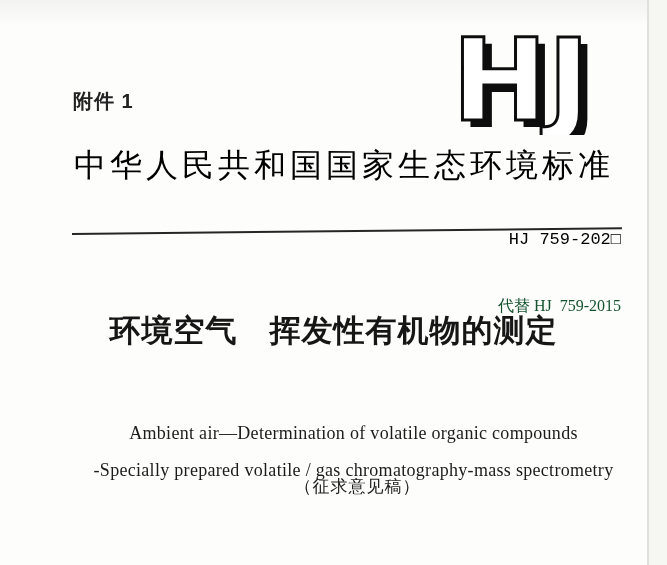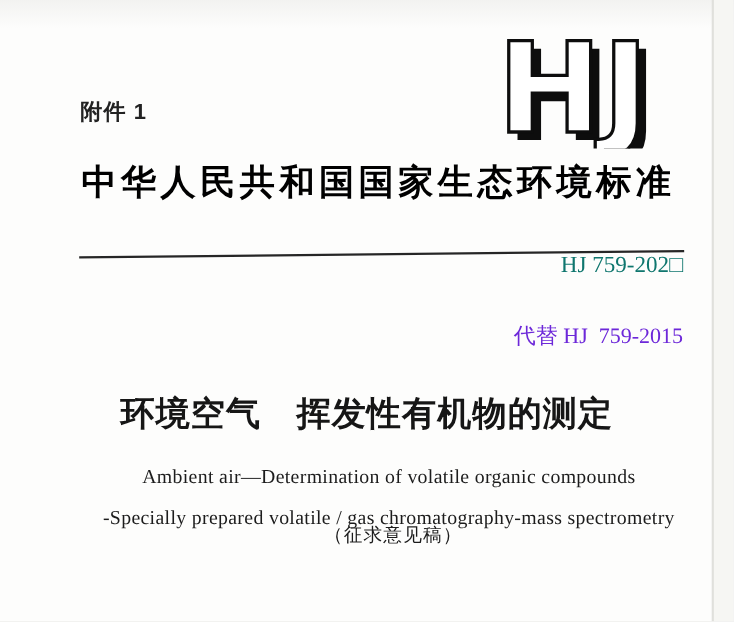--- a/index.html
+++ b/index.html
@@ -30,40 +30,40 @@
   .attachment{
     position:absolute;left:73px;top:88px;
     font-family:"Liberation Sans","DejaVu Sans",sans-serif;
     font-size:20px;font-weight:600;letter-spacing:1px;color:#222;
   }
   .logo{
     position:absolute;left:446px;top:0px;width:205px;height:135px;
   }
   .heading{
     position:absolute;left:74px;top:144px;
-    font-size:32px;font-weight:700;color:#000;
+    font-size:32px;font-weight:400;color:#000;
     letter-spacing:4px;white-space:nowrap;
   }
   .std-block{
     position:absolute;right:46px;top:185px;
     text-align:right;line-height:22px;white-space:pre;
   }
-  .std-no{font-size:21px;color:#0f766e;}
-  .replaces{font-size:20px;color:#6d28d9;}
+  .std-no{font-size:17px;color:#000000;font-family:Liberation Mono, monospace;}
+  .replaces{font-size:16px;color:#14532d;}
   .rule{
     position:absolute;left:72px;top:233px;width:550px;height:2px;
     background:#262626;
     transform:rotate(-0.6deg);transform-origin:left center;
   }
   .title-block{
     position:absolute;left:0;top:306px;width:100%;
     text-align:center;
-    font-family:Liberation Mono, monospace;
+    font-family:Liberation Sans, sans-serif;
     font-weight:700;color:#161616;
-    font-size:31px;line-height:50px;letter-spacing:1px;margin-top:48px;
+    font-size:31px;line-height:50px;letter-spacing:1px;
   }
   .en-line{
     position:absolute;left:0;width:100%;text-align:center;
     font-size:18px;color:#1c1c1c;letter-spacing:0.3px;margin-left:20px;
   }
   .en1{top:423px;}
   .en2{top:460px;}
   .draft{
     position:absolute;left:0;top:475px;width:100%;text-align:center;
     font-family:"Liberation Sans","DejaVu Sans",sans-serif;

